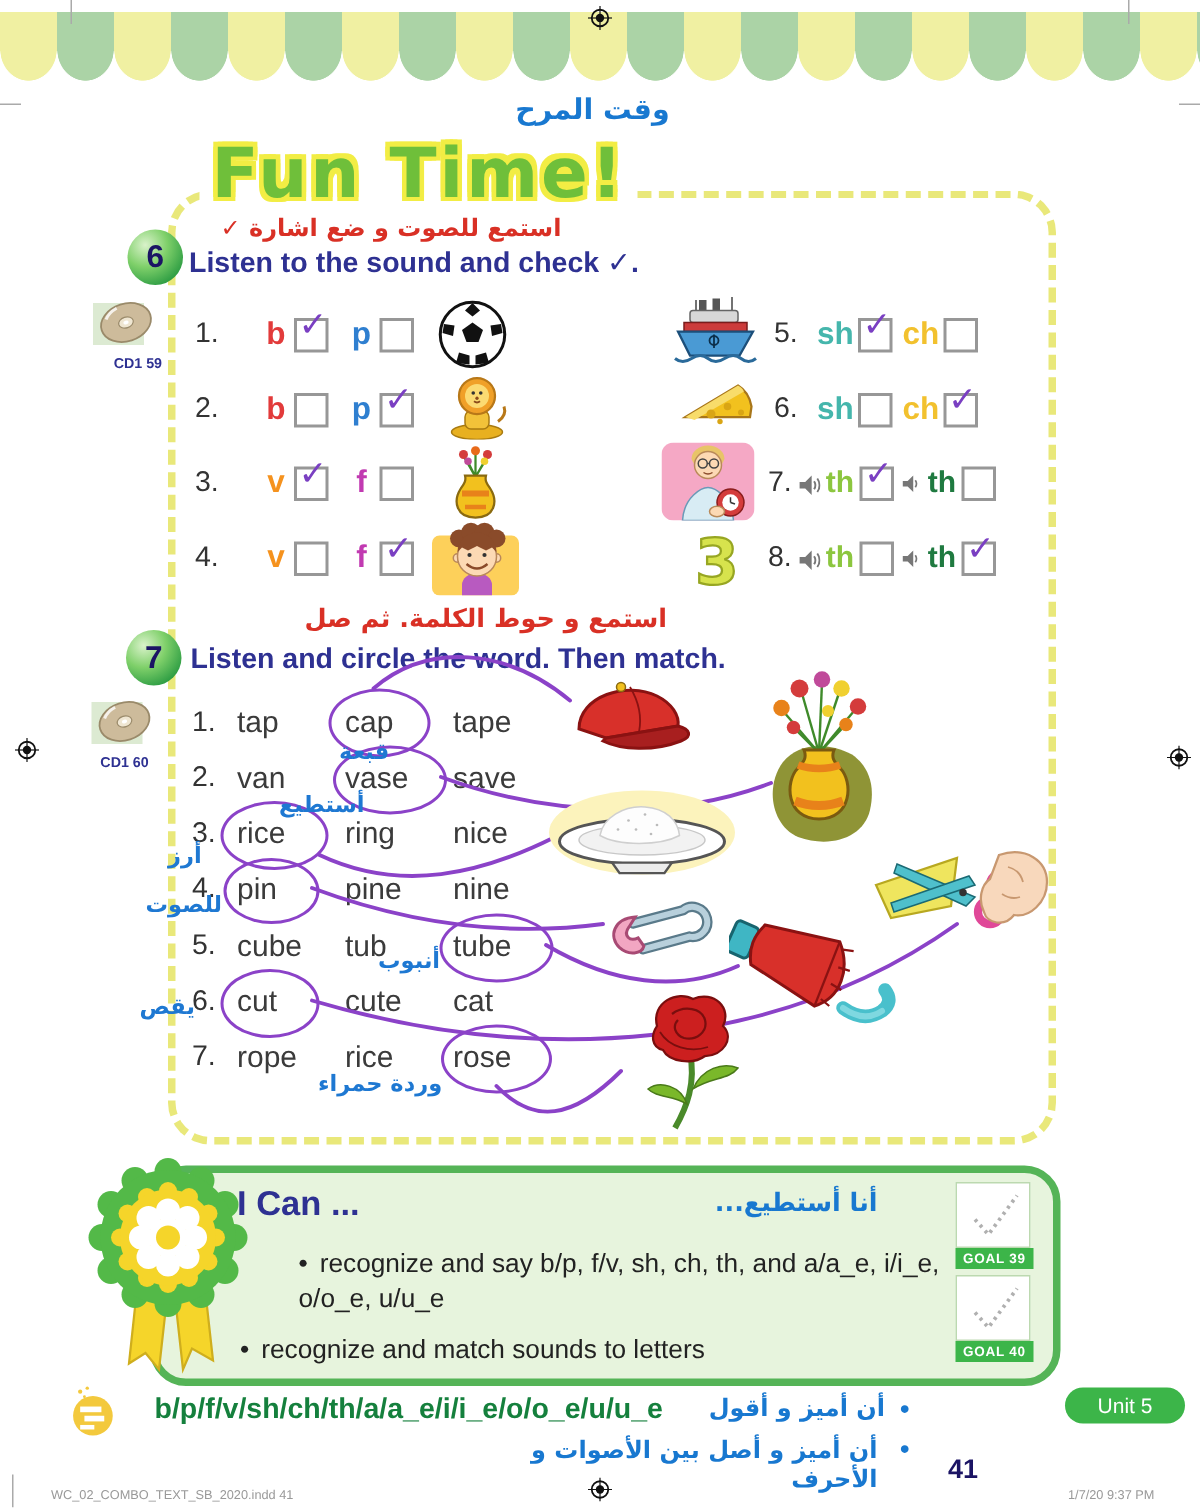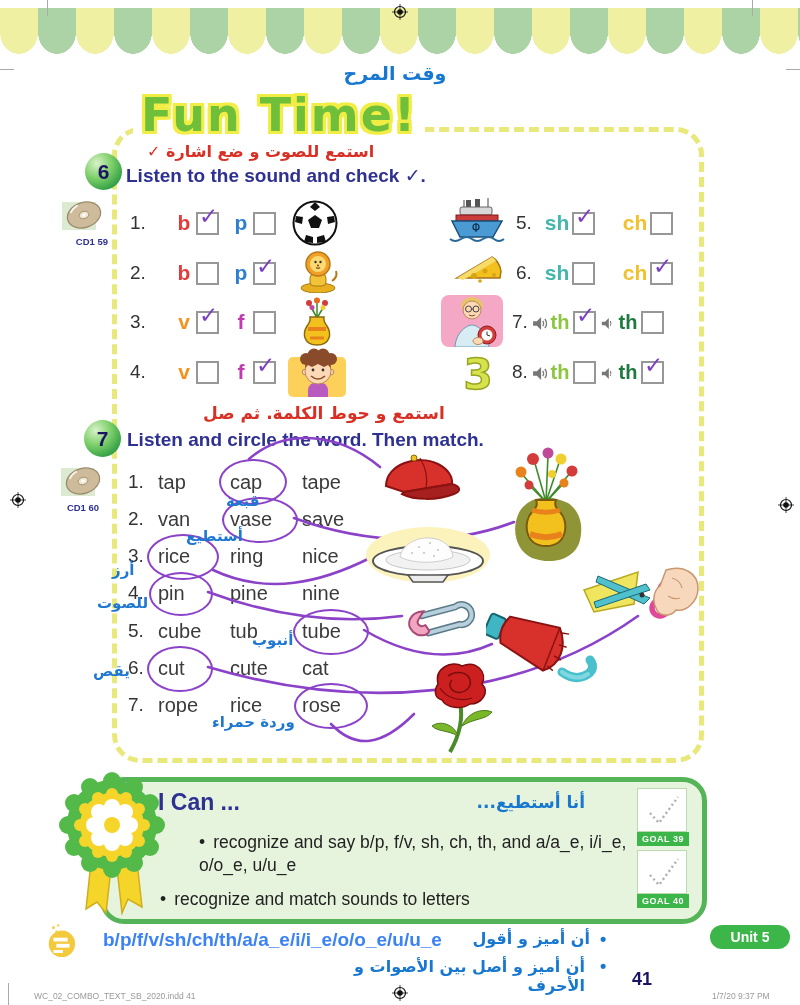--- a/index.html
+++ b/index.html
@@ -35,21 +35,21 @@
   .instr{position:absolute;color:#2e3192;font-weight:bold;font-size:19px;z-index:3;}
   .red-ar{position:absolute;color:#d93025;font-weight:bold;font-size:16px;z-index:3;}
   .cd{position:absolute;width:50px;text-align:center;z-index:3;}
   .cd .cd-label{color:#2e3192;font-weight:bold;font-size:9.5px;margin-top:-2px;}
   
   .row6{position:absolute;display:flex;align-items:center;height:26px;z-index:3;}
   .row6 .num{width:30px;color:#333;font-size:19px;}
   .letter{width:24px;margin-left:12px;text-align:center;font-weight:bold;font-size:21px;}
   .letter.second{margin-left:10px;}
   .letter2{width:30px;text-align:center;font-weight:bold;font-size:21px;}
-  .letter2.second{margin-left:25px;}
+  .letter2.second{margin-left:4px;}
   .letter3{width:26px;text-align:center;font-weight:bold;font-size:20px;}
   .cbox{width:19px;height:19px;border:2px solid #979797;background:#fff;position:relative;flex:none;}
   .tick{position:absolute;left:1px;top:-9px;color:#7a3fc2;font-weight:bold;font-size:23px;line-height:1;}
   .spk{width:15px;height:15px;flex:none;margin-top:2px;}
   .num7{width:20px;color:#333;font-size:19px;}
   
   .row7{position:absolute;display:flex;align-items:center;height:28px;font-size:20px;color:#3b3b3b;z-index:3;}
   .row7 .num{width:30px;font-size:19px;color:#333;}
   .w{display:inline-block;}
   .w1{width:66px;}
@@ -63,27 +63,27 @@
     border:5px solid #55b457;border-radius:24px;box-sizing:border-box;z-index:2;}
   .ican-title{position:absolute;left:158px;top:789px;color:#2e3192;font-weight:bold;font-size:23px;z-index:3;}
   .ican-ar{position:absolute;left:395px;top:792px;width:190px;text-align:right;color:#1878d0;font-weight:bold;font-size:17px;z-index:3;}
   .bullet-line{position:absolute;left:160px;width:450px;color:#222;font-size:17.5px;line-height:1.3;z-index:3;}
   .bullet-line .b{margin-right:8px;}
   .goal{position:absolute;width:52px;z-index:3;}
   .goal-box{width:50px;height:44px;background:#fff;border:1.5px solid #bcd9b0;box-sizing:border-box;}
   .goal-label{width:52px;height:14px;background:#3cb549;color:#fff;font-weight:bold;font-size:9px;
     text-align:center;line-height:14px;letter-spacing:0.5px;}
   
-  .obj-latin{position:absolute;left:103px;top:929px;color:#3b82f6;font-weight:bold;font-size:19px;z-index:3;}
+  .obj-latin{position:absolute;left:103px;top:929px;color:#15803d;font-weight:bold;font-size:19px;z-index:3;}
   .obj-ar1{position:absolute;left:430px;top:929px;width:160px;text-align:right;color:#1878d0;font-weight:bold;font-size:16px;z-index:3;}
   .obj-ar2{position:absolute;left:340px;top:957px;width:245px;text-align:right;color:#1878d0;font-weight:bold;font-size:16px;z-index:3;}
   .obj-b{position:absolute;color:#1878d0;font-weight:bold;font-size:18px;z-index:3;}
   .pagenum{position:absolute;left:632px;top:928px;color:#1b1464;font-weight:bold;font-size:18px;z-index:3;margin-top:41px;}
   .unitpill{position:absolute;left:710px;top:925px;width:80px;height:24px;background:#3cb549;
-    border-radius:12px;color:#fff;font-weight:bold;font-size:14px;text-align:center;line-height:24px;z-index:3;}
+    border-radius:12px;color:#fff;font-weight:normal;font-size:14px;text-align:center;line-height:24px;z-index:3;}
   .footer{position:absolute;top:991px;color:#999;font-size:8.5px;z-index:3;}
   .reg{position:absolute;z-index:6;line-height:0;}
 </style>
 </head>
 <body>
 
 <div class="awning">
   <div class="band"></div>
     <div class="scallops"></div>
 </div>

